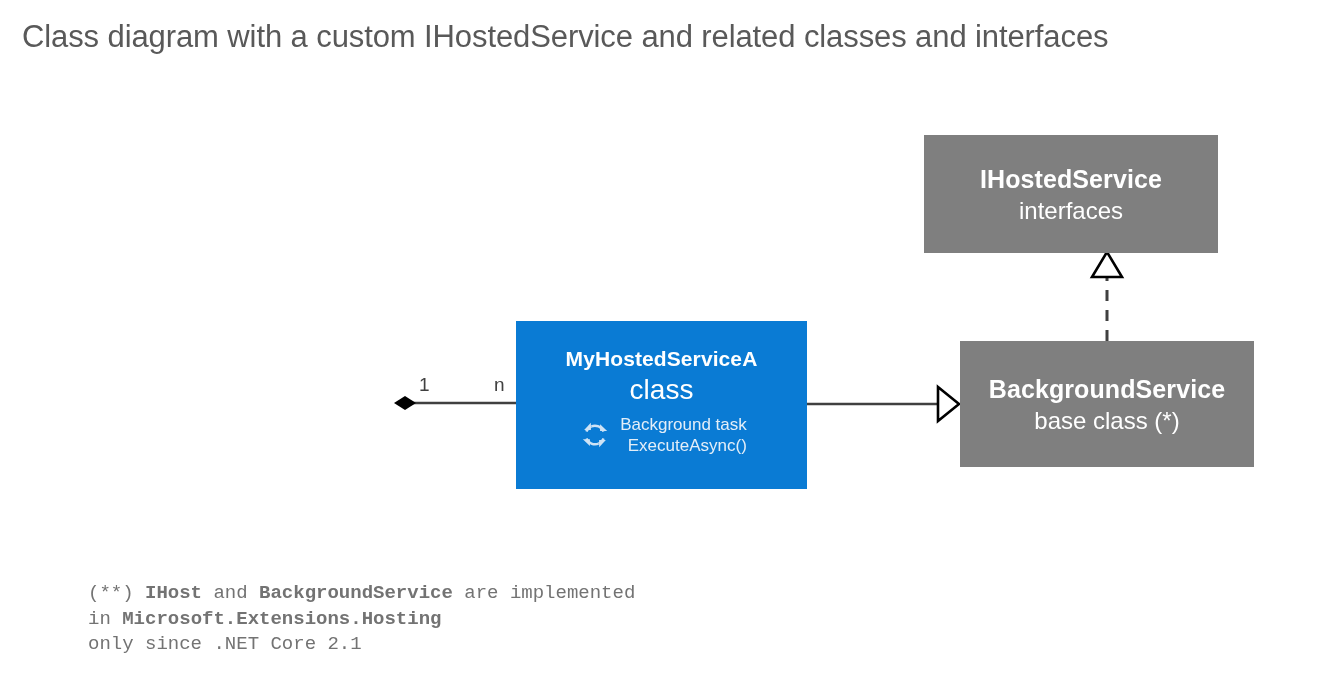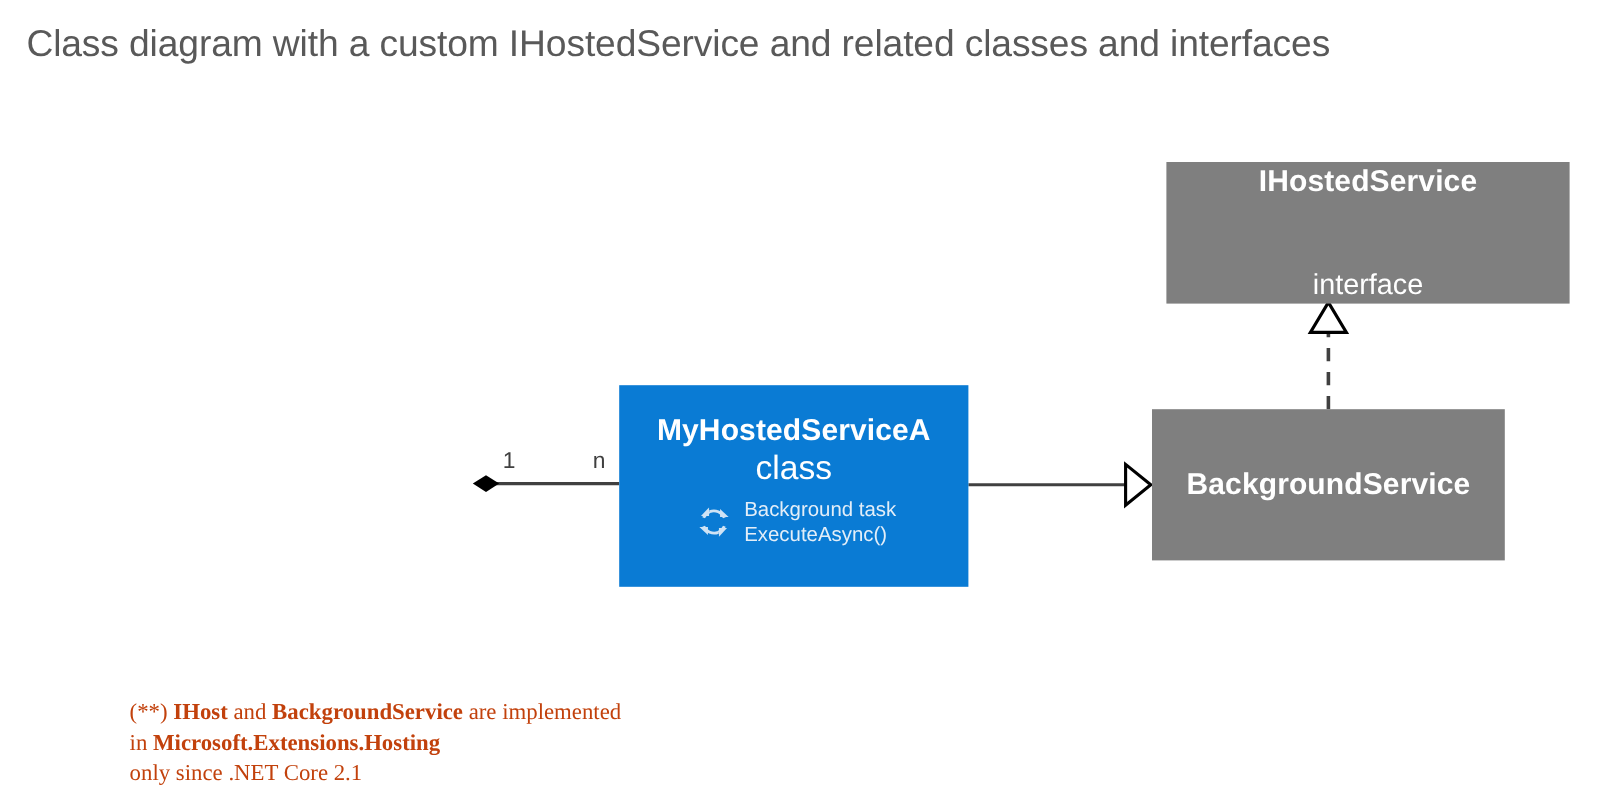--- a/index.html
+++ b/index.html
@@ -78,55 +78,54 @@
 
   
   #box-myhostedservice {
     left: 516px;
     top: 321px;
     width: 291px;
     height: 168px;
     justify-content: flex-start;
     padding-top: 22px;
   }
-  #box-myhostedservice .box-title { font-size: 25px; line-height: 32px; }
+  #box-myhostedservice .box-title { font-size: 21px; line-height: 32px; }
   #box-myhostedservice .box-sub   { font-size: 28px; line-height: 30px; }
 
   .task-row {
     display: flex;
     flex-direction: row;
     align-items: center;
     gap: 10px;
     margin-top: 9px;
     padding-left: 4px;
   }
   .task-icon {
     width: 30px;
     height: 30px;
     flex: 0 0 30px;
     display: block;
   }
   .task-text {
     display: flex;
     flex-direction: column;
-    align-items: flex-start;
+    align-items: flex-end;
     text-align: left;
     color: #e3eef8;
     font-size: 17px;
     line-height: 21px;
     white-space: nowrap;
   }
 
   
   #box-ihostedservice {
-    left: 972px;
+    left: 924px;
     top: 135px;
-    width: 336px;
+    width: 294px;
     height: 118px;
-    justify-content: space-between;
   }
   #box-ihostedservice .box-title { font-size: 25px; line-height: 32px; }
   #box-ihostedservice .box-sub   { font-size: 24px; line-height: 31px; }
 
   
   #box-backgroundservice {
     left: 960px;
     top: 341px;
     width: 294px;
     height: 126px;
@@ -142,26 +141,26 @@
     color: #404040;
     z-index: 4;
     white-space: nowrap;
   }
   #label-one { left: 419px; top: 374px; }
   #label-n   { left: 494px; top: 374px; }
 
   
   .footnote {
     position: absolute;
-    left: 108px;
+    left: 88px;
     top: 581px;
-    font-family: Liberation Serif, serif;
+    font-family: Liberation Mono, monospace;
     font-size: 19px;
     line-height: 25.5px;
-    color: #c2410c;
+    color: #737373;
     white-space: pre;
   }
   .footnote b { font-weight: bold; }
 </style>
 </head>
 <body>
 
 <div id="canvas">
 
   <div class="diagram-title">Class diagram with a custom IHostedService and related classes and interfaces</div>
@@ -208,24 +207,25 @@
       </svg>
       <div class="task-text">
         <span>Background task</span>
         <span>ExecuteAsync()</span>
       </div>
     </div>
   </div>
 
   <div class="uml-box gray" id="box-ihostedservice">
     <div class="box-title">IHostedService</div>
-    <div class="box-sub">interface</div>
+    <div class="box-sub">interfaces</div>
   </div>
 
   <div class="uml-box gray" id="box-backgroundservice">
     <div class="box-title">BackgroundService</div>
+    <div class="box-sub">base class (*)</div>
   </div>
 
   <div class="footnote"><span>(**) </span><b>IHost</b><span> and </span><b>BackgroundService</b><span> are implemented</span>
 <span>in </span><b>Microsoft.Extensions.Hosting</b>
 <span>only since .NET Core 2.1</span></div>
 
 </div>
 
 </body></html>

